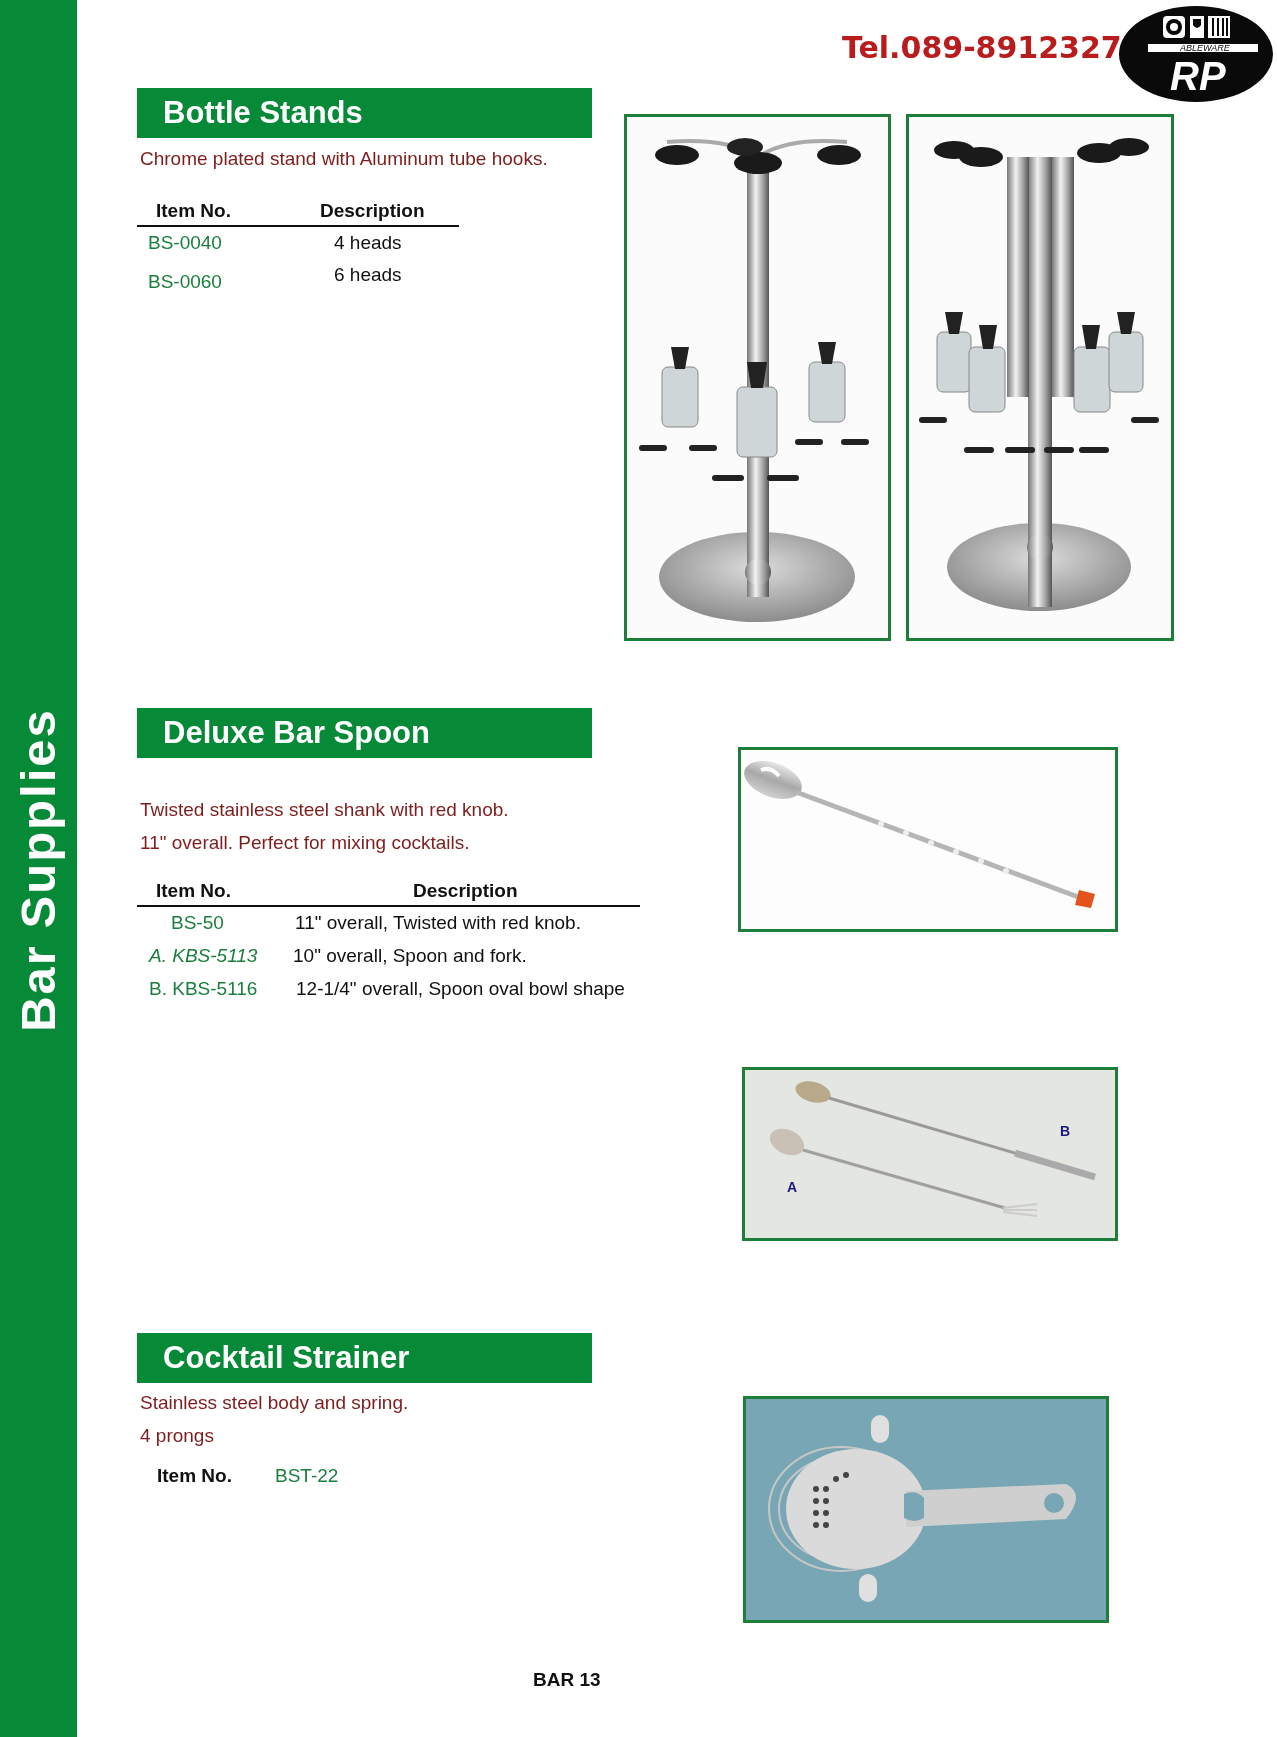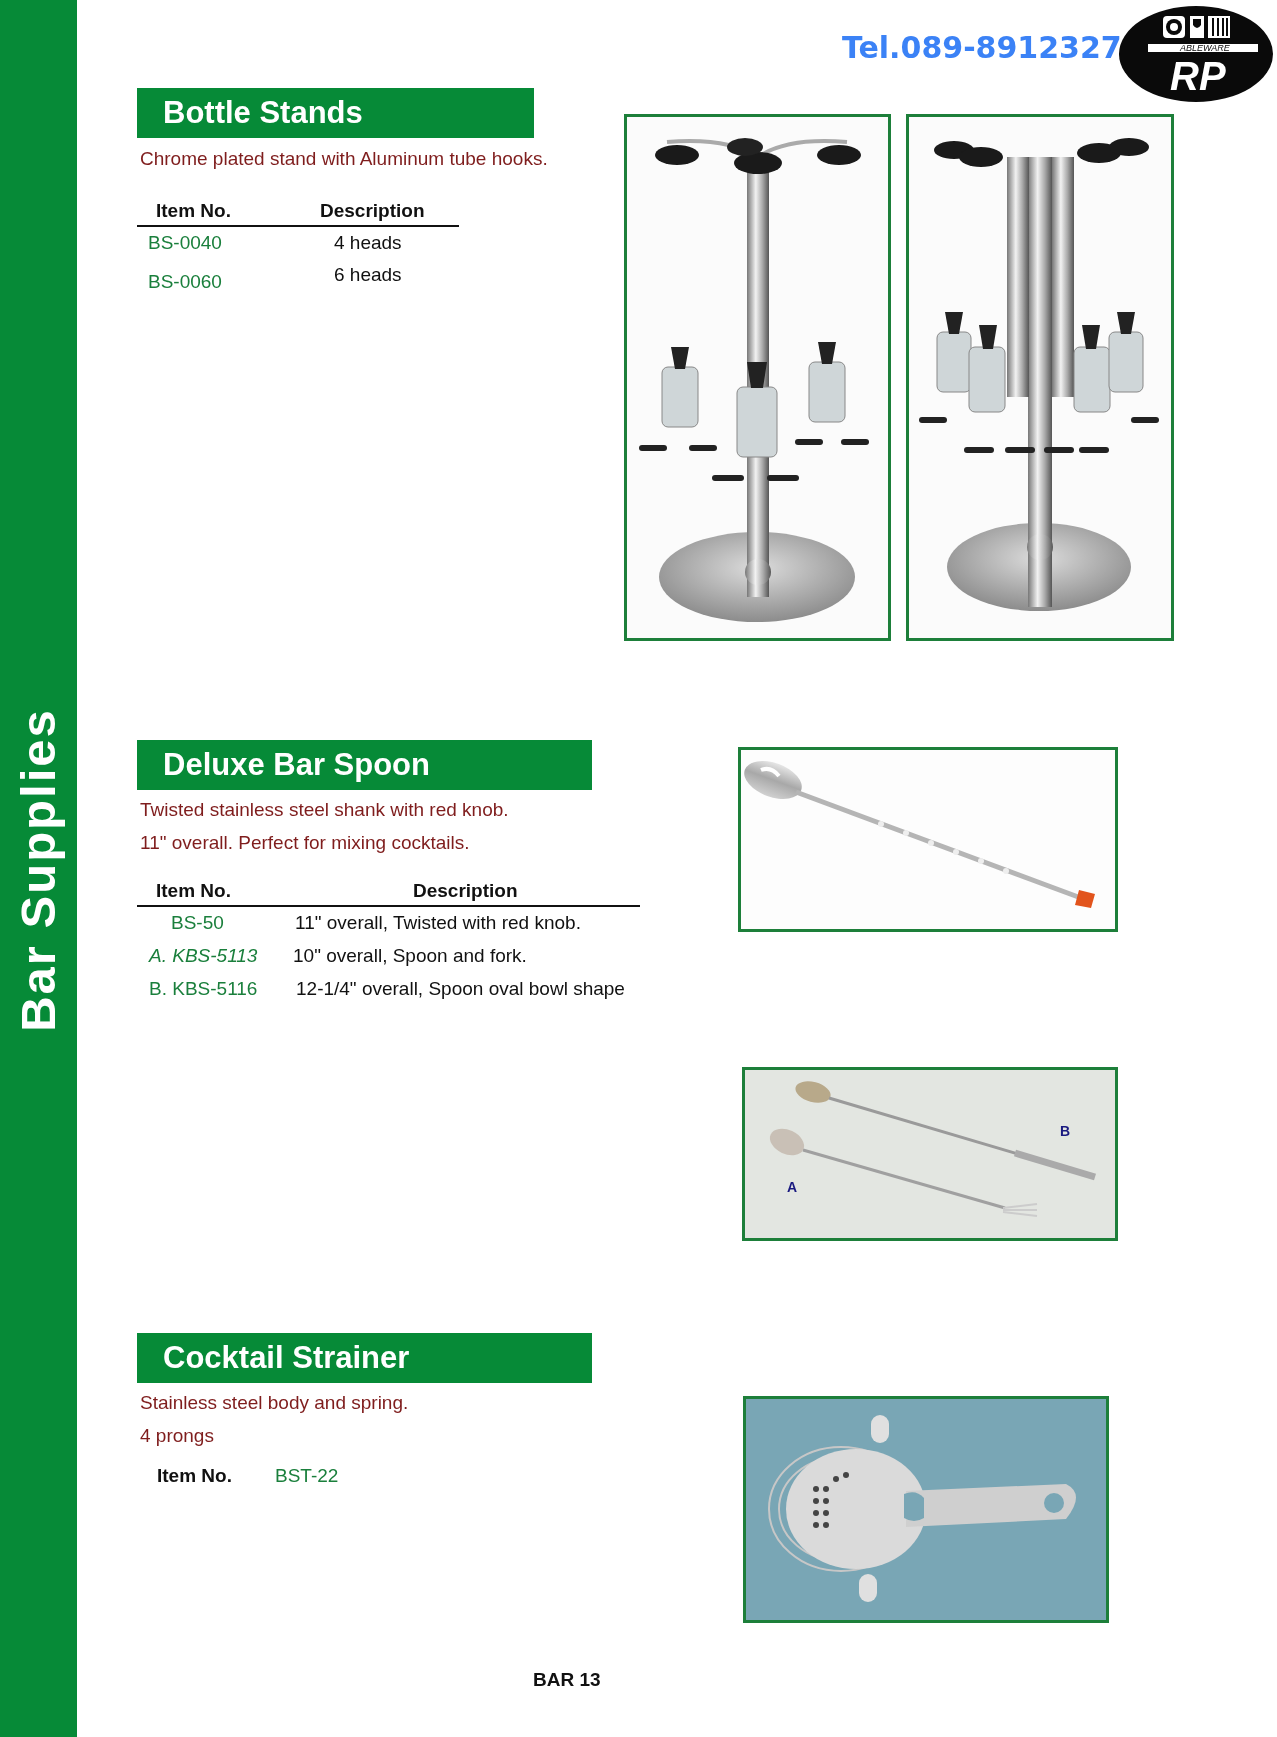--- a/index.html
+++ b/index.html
@@ -2,21 +2,21 @@
 <html><head>
 <meta charset="utf-8">
 <style>
   html, body { margin:0; padding:0; }
   body { width:1277px; height:1737px; position:relative; background:#ffffff; overflow:hidden;
          font-family:"Liberation Sans", sans-serif; color:#111; }
   .abs { position:absolute; }
   .sidebar { left:0; top:0; width:77px; height:1737px; background:#068a37; }
   .sidebar-text { position:absolute; left:38px; top:870px; transform:translate(-50%,-50%) rotate(-90deg);
                   white-space:nowrap; color:#fff; font-weight:bold; font-size:49px; letter-spacing:2px; }
-  .tel { left:842px; top:30px; font-family:"DejaVu Sans", sans-serif; font-weight:bold; font-size:30px; color:#3b82f6; letter-spacing:0px; }
+  .tel { left:842px; top:30px; font-family:"DejaVu Sans", sans-serif; font-weight:bold; font-size:30px; color:#b91c1c; letter-spacing:0px; }
   .logo { left:1118px; top:4px; width:156px; height:100px; }
   .hdr { background:#068a37; color:#fff; font-weight:bold; font-size:31px; height:50px; line-height:50px;
          padding-left:26px; box-sizing:border-box; }
   .desc { font-size:19px; color:#7f1d1d; }
   .th { font-weight:bold; font-size:19px; color:#111; }
   .code { color:#1a7f3c; font-size:19px; }
   .cell { font-size:19px; color:#111; white-space:nowrap; }
   .rule { height:2px; background:#111; }
   .frame { border:3px solid #1d7f3a; box-sizing:border-box; overflow:hidden; }
   .footer { left:533px; top:1669px; font-weight:bold; font-size:19px; color:#111; }
@@ -41,21 +41,21 @@
     <rect x="94" y="14" width="2" height="18" fill="#0a0a0a"></rect>
       <rect x="99" y="14" width="2" height="18" fill="#0a0a0a"></rect>
     <rect x="104" y="14" width="2" height="18" fill="#0a0a0a"></rect>
       <rect x="108" y="14" width="2" height="18" fill="#0a0a0a"></rect>
     <rect x="30" y="40" width="110" height="8" fill="#fff"></rect>
     <text x="62" y="47" font-family="Liberation Sans, sans-serif" font-size="9" fill="#0a0a0a" font-style="italic">ABLEWARE</text>
     <text x="52" y="86" font-family="Liberation Sans, sans-serif" font-size="40" font-weight="bold" font-style="italic" fill="#fff">RP</text>
   </svg>
 </div>
 
-<div class="abs hdr" style="left:137px; top:88px; width:397px;">Bottle Stands</div>
+<div class="abs hdr" style="left:137px; top:88px; width:455px;">Bottle Stands</div>
 <div class="abs desc" style="left:140px; top:148px;">Chrome plated stand with Aluminum tube hooks.</div>
 
 <div class="abs th" style="left:156px; top:200px;">Item No.</div>
 <div class="abs th" style="left:320px; top:200px;">Description</div>
 <div class="abs rule" style="left:137px; top:225px; width:322px;"></div>
 
 <div class="abs code" style="left:148px; top:232px;">BS-0040</div>
 <div class="abs cell" style="left:334px; top:232px;">4 heads</div>
 <div class="abs code" style="left:148px; top:271px;">BS-0060</div>
 <div class="abs cell" style="left:334px; top:264px;">6 heads</div>
@@ -127,21 +127,21 @@
       <rect x="10" y="300" width="28" height="6" rx="3"></rect>
         <rect x="55" y="330" width="30" height="6" rx="3"></rect>
       <rect x="170" y="330" width="30" height="6" rx="3"></rect>
         <rect x="222" y="300" width="28" height="6" rx="3"></rect>
       <rect x="96" y="330" width="30" height="6" rx="3"></rect>
         <rect x="135" y="330" width="30" height="6" rx="3"></rect>
     </g>
   </svg>
 </div>
 
-<div class="abs hdr" style="left:137px; top:740px; width:455px;">Deluxe Bar Spoon</div>
+<div class="abs hdr" style="left:137px; top:708px; width:455px;">Deluxe Bar Spoon</div>
 <div class="abs desc" style="left:140px; top:799px;">Twisted stainless steel shank with red knob.</div>
 <div class="abs desc" style="left:140px; top:832px;">11" overall. Perfect for mixing cocktails.</div>
 
 <div class="abs th" style="left:156px; top:880px;">Item No.</div>
 <div class="abs th" style="left:413px; top:880px;">Description</div>
 <div class="abs rule" style="left:137px; top:905px; width:503px;"></div>
 
 <div class="abs code" style="left:171px; top:912px;">BS-50</div>
 <div class="abs cell" style="left:295px; top:912px;">11" overall, Twisted with red knob.</div>
 <div class="abs code" style="left:149px; top:945px;font-style:italic;">A. KBS-5113</div>

